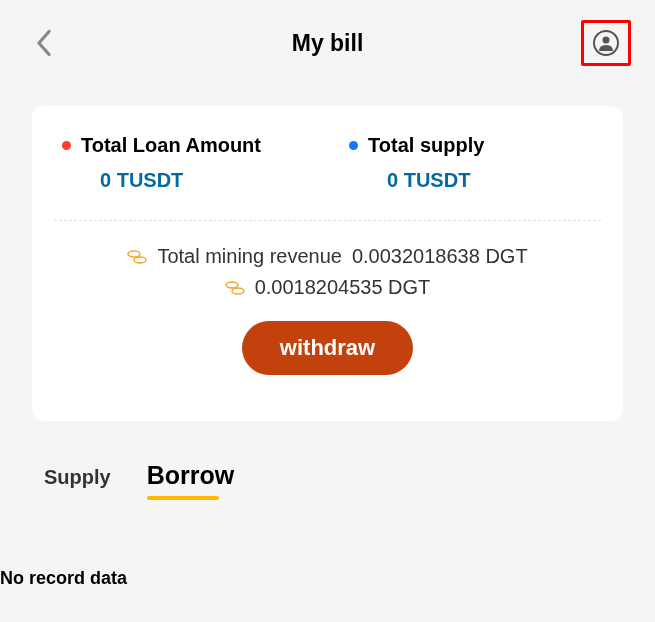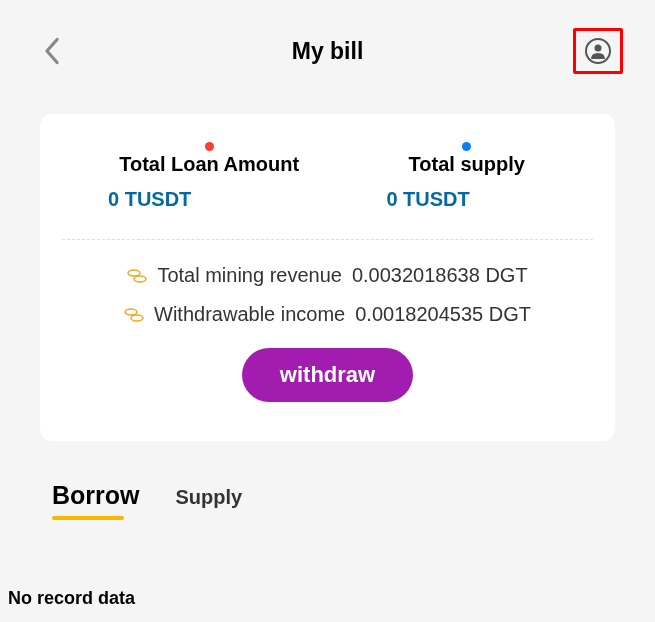--- a/index.html
+++ b/index.html
@@ -11,21 +11,21 @@
       font-family: -apple-system, BlinkMacSystemFont, "Segoe UI", Helvetica, Arial, sans-serif;
       background: #f5f5f5;
       width: 655px;
       height: 622px;
       overflow: hidden;
     }
     .container {
       width: 100%;
       height: 100%;
       background: #f5f5f5;
-      padding: 8px;
+      padding: 0;
     }
     .header {
       display: flex;
       align-items: center;
       justify-content: space-between;
       padding: 20px 24px 16px 36px;
     }
     .back-icon {
       width: 16px;
       height: 28px;
@@ -70,26 +70,25 @@
     .stat-block {
       flex: 1;
       text-align: left;
     }
     .stat-block:nth-child(2) {
       flex: 0.85;
     }
     .stat-label {
       display: flex;
       align-items: center;
-      gap: 2px;
+      gap: 10px;
       font-size: 20px;
       font-weight: 700;
       color: #000;
       margin-bottom: 12px;
-      flex-direction: column;
     }
     .dot {
       width: 9px;
       height: 9px;
       border-radius: 50%;
       display: inline-block;
     }
     .dot-red {
       background: #ff3d2e;
     }
@@ -103,21 +102,21 @@
       padding-left: 38px;
     }
     .divider {
       border: none;
       border-top: 1px dashed #ddd;
       margin: 8px 0 18px 0;
     }
     .revenue-lines {
       display: flex;
       flex-direction: column;
-      gap: 16px;
+      gap: 8px;
       align-items: center;
       margin-bottom: 22px;
       margin-top: 24px;
     }
     .revenue-line {
       display: flex;
       align-items: center;
       gap: 10px;
       font-size: 20px;
       color: #333;
@@ -128,22 +127,22 @@
       display: inline-block;
     }
     .revenue-label {
       color: #333;
     }
     .revenue-value {
       color: #333;
     }
     .withdraw-btn {
       display: block;
-      margin: 9px auto;
-      background: #a21caf;
+      margin: 16px auto;
+      background: #c2410c;
       color: #fff;
       border: none;
       border-radius: 28px;
       padding: 14px 38px;
       font-size: 22px;
       font-weight: 700;
       cursor: pointer;
     }
     .tabs {
       display: flex;
@@ -235,27 +234,26 @@
         <span class="revenue-label">Total mining revenue</span>
         <span class="revenue-value">0.0032018638 DGT</span>
       </div>
       <div class="revenue-line">
         <span class="coin-icon">
           <svg width="20" height="18" viewBox="0 0 20 18">
             <ellipse cx="7" cy="6" rx="6" ry="3" fill="none" stroke="#f5a623" stroke-width="1.5"></ellipse>
             <ellipse cx="13" cy="12" rx="6" ry="3" fill="none" stroke="#f5a623" stroke-width="1.5"></ellipse>
           </svg>
         </span>
-        <span class="revenue-label">Withdrawable income</span>
         <span class="revenue-value">0.0018204535 DGT</span>
       </div>
     </div>
 
     <button class="withdraw-btn">withdraw</button>
   </div>
 
   <div class="tabs">
+    <div class="tab">Supply</div>
     <div class="tab active">Borrow</div>
-    <div class="tab">Supply</div>
   </div>
 
   <div class="no-data">No record data</div>
 </div>
 
 </body></html>

